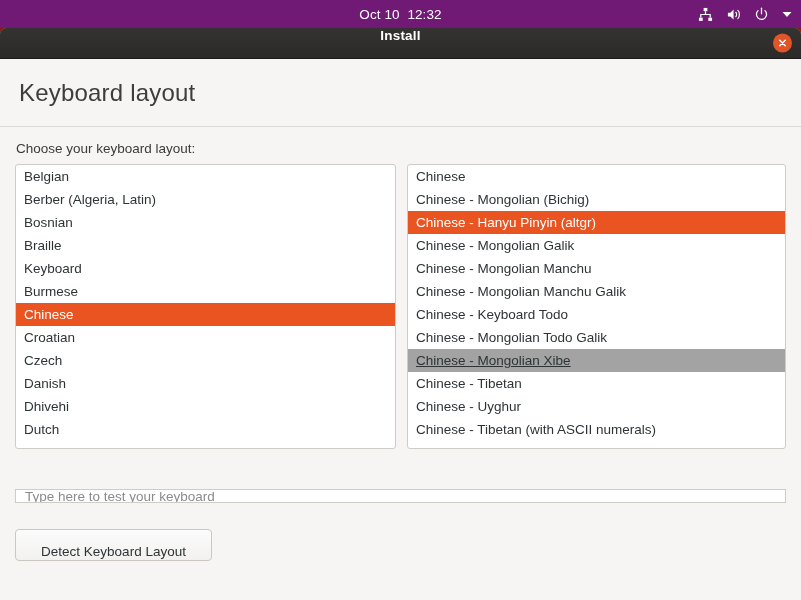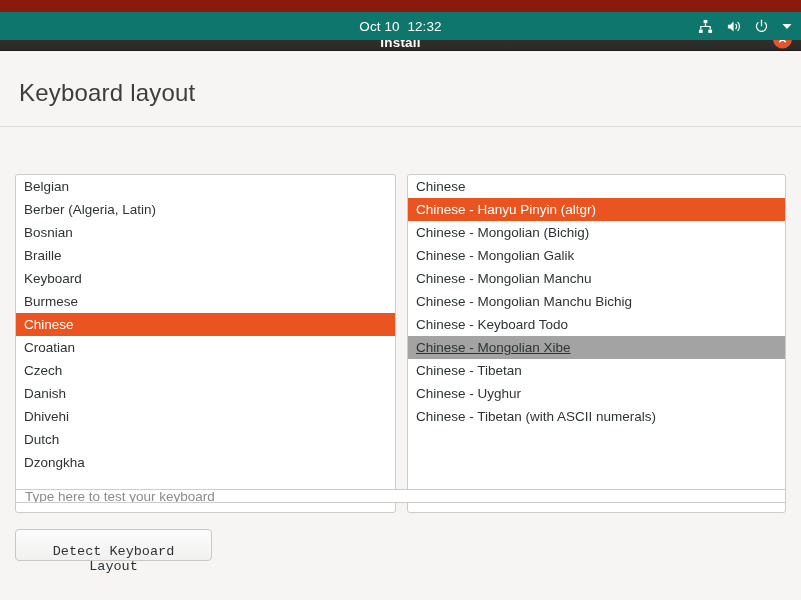--- a/index.html
+++ b/index.html
@@ -9,23 +9,23 @@
     width: 801px;
     height: 600px;
     overflow: hidden;
     background: #8b1a0e;
     font-family: "Liberation Sans", sans-serif;
   }
 
   
   #desktop-panel {
     position: absolute;
-    top: 12px; left: 0;
+    top: 0; left: 0;
     width: 801px; height: 28px;
-    background: #0f766e;
+    background: #701a75;
     display: flex;
     align-items: center;
     justify-content: center;
     z-index: 30;
   }
   #clock {
     color: #ffffff;
     font-size: 13.5px;
     letter-spacing: 0.1px;
     white-space: pre;
@@ -59,26 +59,26 @@
     width: 801px;
     height: 572px;
     border-radius: 7px 7px 0 0;
     overflow: hidden;
     background: #f6f5f4;
     z-index: 20;
   }
 
   #titlebar {
     position: relative;
-    height: 23px;
+    height: 31px;
     background: #2f2f2d;
     background-image: linear-gradient(to bottom, #353331, #2c2a29);
     border-bottom: 1px solid #1b1b1b;
     display: flex;
-    align-items: flex-end;
+    align-items: flex-start;
     justify-content: center;
   }
   #window-title {
     color: #ffffff;
     font-size: 13.5px;
     font-weight: bold;
     letter-spacing: 0.2px;
   }
   #close-button {
     position: absolute;
@@ -103,42 +103,41 @@
     height: 537px;
     background: #f6f5f4;
   }
 
   #page-header {
     height: 68px;
     border-bottom: 1px solid #dcdad7;
     display: flex;
     align-items: center;
     padding-left: 19px;
-    margin-top: 8px;
   }
   #page-title {
     font-size: 24px;
     color: #3d3d3d;
     font-weight: normal;
     letter-spacing: 0.2px;
   }
 
   #choose-label {
     position: absolute;
     left: 16px;
     top: 82px;
     font-size: 13.5px;
     color: #3b3b3b;
   }
 
   
   .listbox {
     position: absolute;
-    top: 115px;
-    height: 339px;
+    top: 105px;
+    height: 285px;
     background: #ffffff;
     border: 1px solid #cfcbc7;
     border-radius: 3px;
     overflow: hidden;
   }
   #layout-list  { left: 15px;  width: 381px; }
   #variant-list { left: 407px; width: 379px; }
 
   .list-row {
     height: 23px;
@@ -176,21 +175,21 @@
     padding: 0 9px;
     outline: none;
   }
   #test-input::placeholder { color: #8b8b8b; opacity: 1; }
 
   
   .gtk-button {
     background-image: linear-gradient(to bottom, #fcfcfc, #f2f1f0);
     border: 1px solid #cdc7c2;
     border-radius: 4px;
-    font-family: Liberation Mono, monospace;
+    font-family: Liberation Sans, sans-serif;
     font-size: 13.5px;
     color: #2e3436;
     cursor: pointer;
     padding: 14px;
   }
 
   #detect-button {
     position: absolute;
     left: 15px;
     top: 470px;
@@ -243,45 +242,47 @@
       </svg>
     </button>
   </div>
 
   <div id="content">
 
     <div id="page-header">
       <h1 id="page-title">Keyboard layout</h1>
     </div>
 
+    <div id="choose-label">Choose your keyboard layout:</div>
 
     <div class="listbox" id="layout-list">
         <div class="list-row">Belgian</div>
         <div class="list-row">Berber (Algeria, Latin)</div>
         <div class="list-row">Bosnian</div>
         <div class="list-row">Braille</div>
         <div class="list-row">Keyboard</div>
         <div class="list-row">Burmese</div>
         <div class="list-row selected">Chinese</div>
         <div class="list-row">Croatian</div>
         <div class="list-row">Czech</div>
         <div class="list-row">Danish</div>
         <div class="list-row">Dhivehi</div>
         <div class="list-row">Dutch</div>
         <div class="list-row">Dzongkha</div>
       </div>
 
     <div class="listbox" id="variant-list">
         <div class="list-row">Chinese</div>
+        <div class="list-row">Chinese - Mongolian (Bichig)</div>
         <div class="list-row selected">Chinese - Hanyu Pinyin (altgr)</div>
-        <div class="list-row">Chinese - Mongolian (Bichig)</div>
         <div class="list-row">Chinese - Mongolian Galik</div>
         <div class="list-row">Chinese - Mongolian Manchu</div>
-        <div class="list-row">Chinese - Mongolian Manchu Bichig</div>
+        <div class="list-row">Chinese - Mongolian Manchu Galik</div>
         <div class="list-row">Chinese - Keyboard Todo</div>
+        <div class="list-row">Chinese - Mongolian Todo Galik</div>
         <div class="list-row hovered">Chinese - Mongolian Xibe</div>
         <div class="list-row">Chinese - Tibetan</div>
         <div class="list-row">Chinese - Uyghur</div>
         <div class="list-row">Chinese - Tibetan (with ASCII numerals)</div>
       </div>
 
     <input id="test-input" type="text" placeholder="Type here to test your keyboard" style="">
 
     <button id="detect-button" class="gtk-button">Detect Keyboard Layout</button>
 

